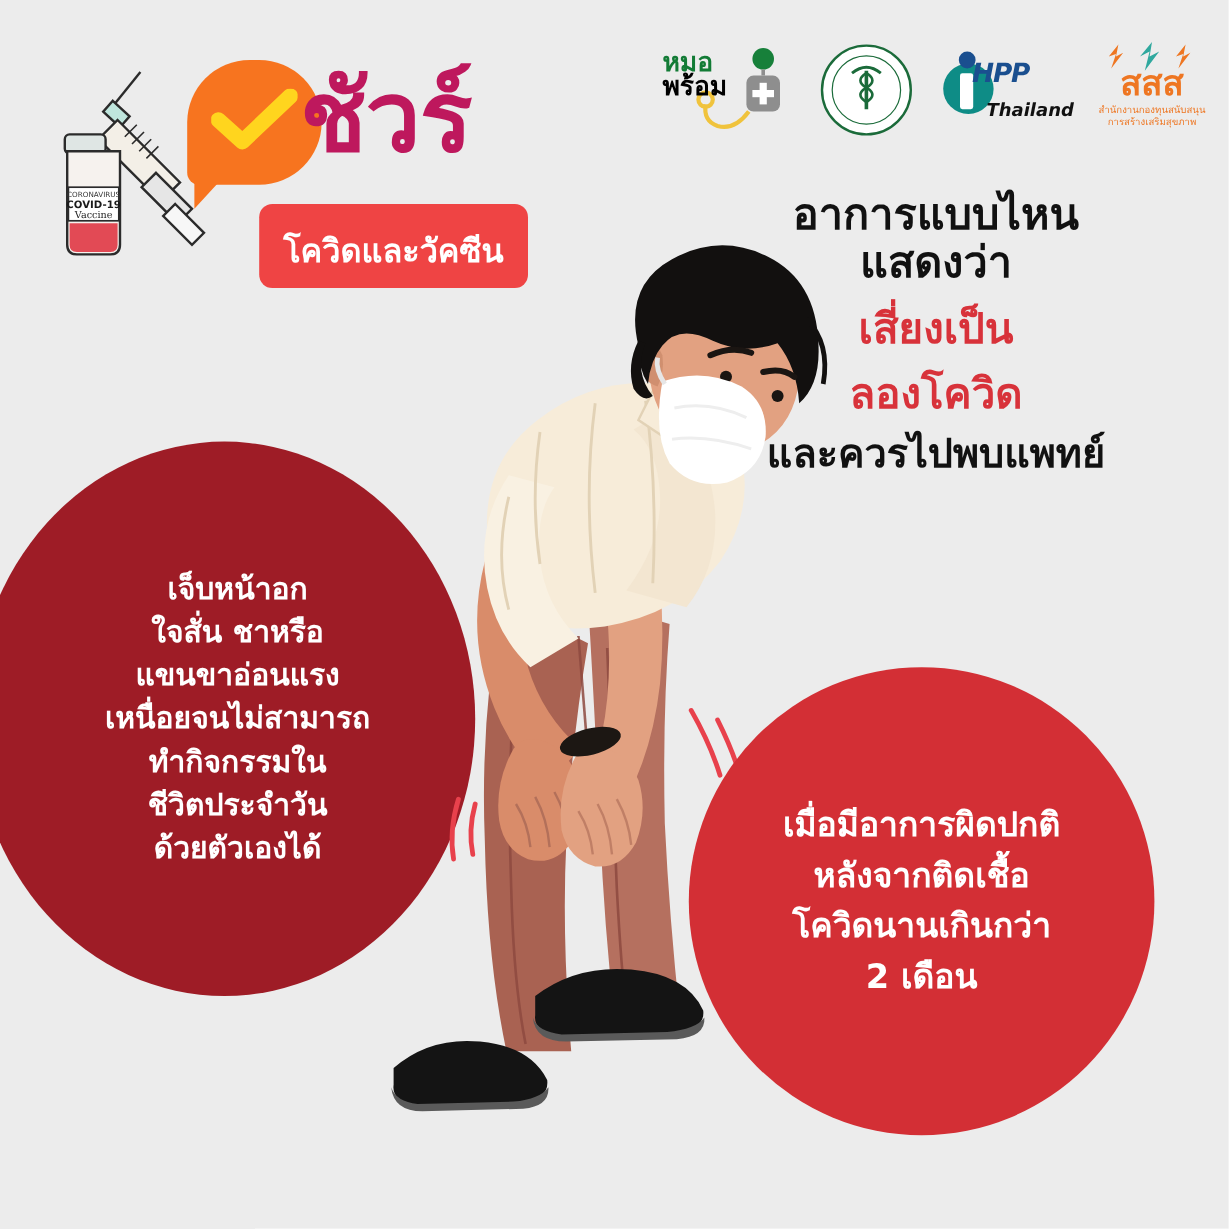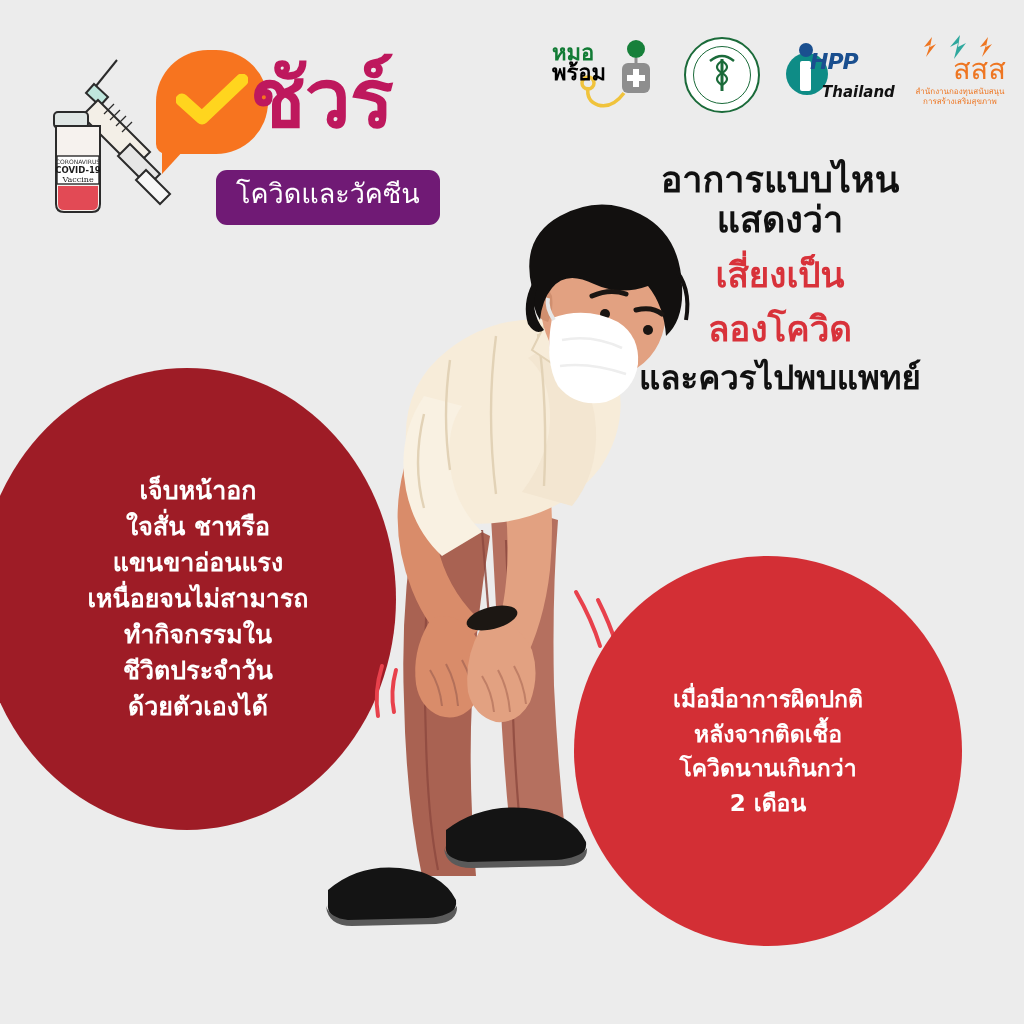--- a/index.html
+++ b/index.html
@@ -65,25 +65,25 @@
     font-size: 82px;
     font-weight: bold;
     color: #be185d;
     line-height: 1;
     letter-spacing: -1px;
   }
   .brand-pill {
     position: absolute;
     left: 178px;
     top: 128px;
-    background: #701a75;
+    background: #ef4444;
     color: #ffffff;
     font-size: 27px;
-    font-weight: normal;
-    padding: 2px 20px 10px 20px;
+    font-weight: bold;
+    padding: 17px 20px 10px 20px;
     border-radius: 11px;
     white-space: nowrap;
   }
 
   
   #partner-logos {
     position: absolute;
     right: 16px;
     top: 22px;
     height: 84px;
@@ -183,23 +183,23 @@
     left: 4px;
     top: 0px;
     width: 88px;
     height: 26px;
   }
   .th-word {
     position: absolute;
     left: 2px;
     top: 20px;
     width: 92px;
-    text-align: right;
+    text-align: center;
     font-size: 29px;
-    font-weight: normal;
+    font-weight: bold;
     color: #ee7622;
     line-height: 1;
   }
   .th-sub {
     position: absolute;
     left: 0;
     top: 52px;
     width: 96px;
     text-align: center;
     font-size: 8px;
@@ -264,21 +264,21 @@
   }
   #bubble-right {
     left: 574px;
     top: 556px;
     width: 388px;
     height: 390px;
     background: #d32f35;
     z-index: 5;
   }
   #bubble-right .bubble-text {
-    font-size: 23px;
+    font-size: 28px;
     line-height: 1.5;
   }
   .bubble-text span { display: block; }
 </style>
 </head>
 <body>
 
 <div id="poster">
 
   <div id="brand-lockup">

